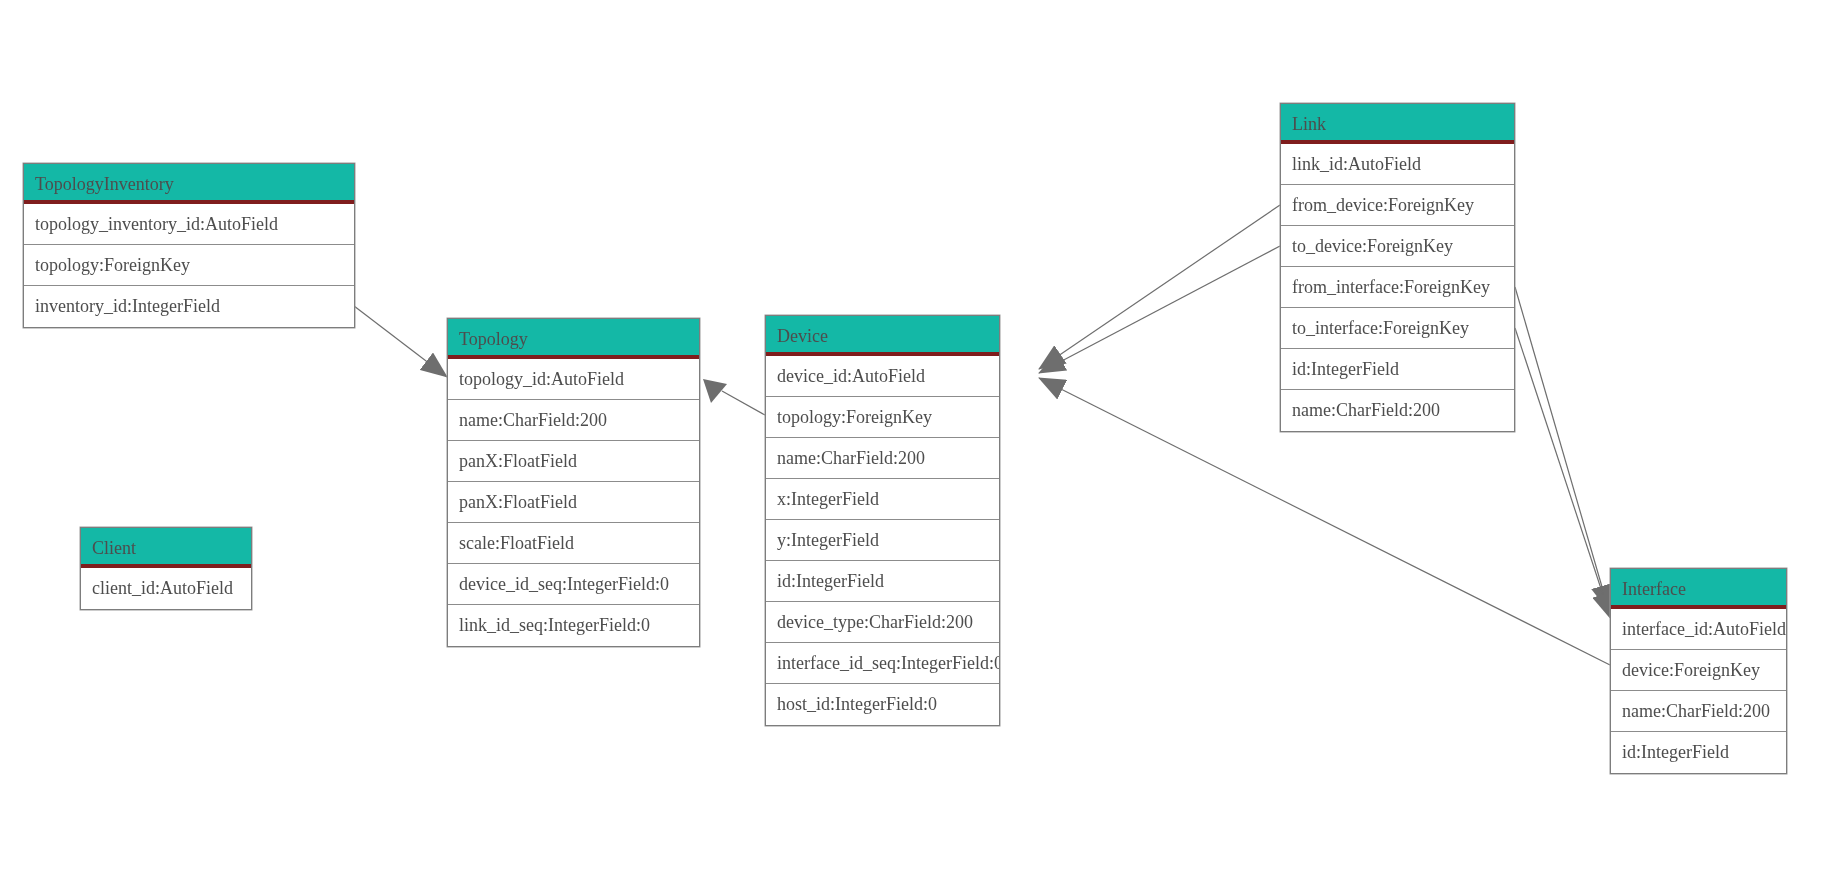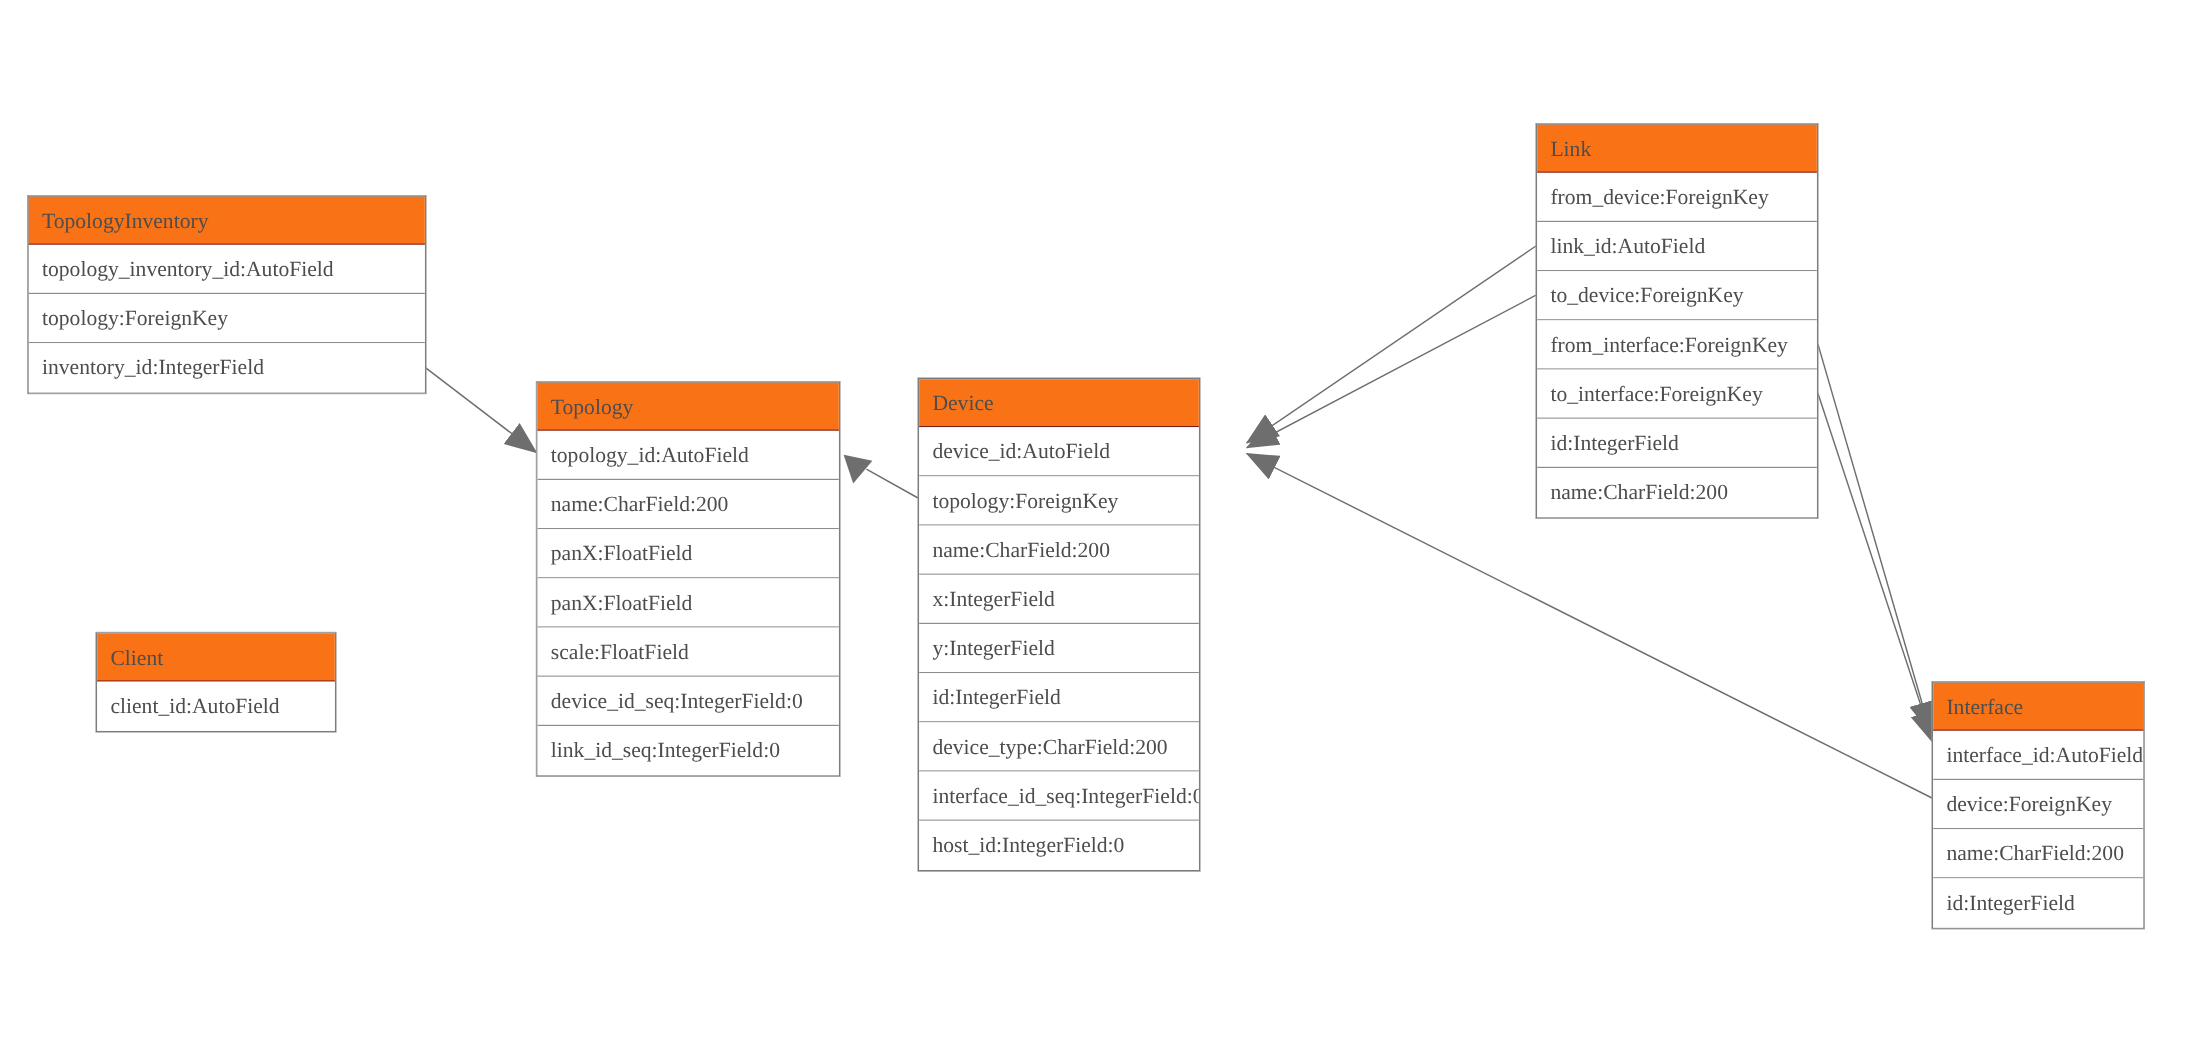--- a/index.html
+++ b/index.html
@@ -23,23 +23,23 @@
     background: #ffffff;
     border: 1px solid #7d7d7d;
     box-sizing: border-box;
     color: #4d4d4d;
     font-size: 18px;
     box-shadow: 0 0 0 0.5px #9a9a9a;
   }
   .entity-header {
     height: 40px;
     line-height: 40px;
-    background: #f97316;
+    background: #14b8a6;
     padding-left: 11px;
-    border-bottom: 1px solid #7f1d1d;
+    border-bottom: 4px solid #7f1d1d;
     box-sizing: border-box;
     white-space: nowrap;
     overflow: hidden;
   }
   .entity-row {
     height: 41px;
     line-height: 40px;
     padding-left: 11px;
     box-sizing: border-box;
     border-bottom: 1px solid #8c8c8c;
@@ -90,42 +90,42 @@
     <div class="entity-header">Topology</div>
     <div class="entity-row">topology_id:AutoField</div>
     <div class="entity-row">name:CharField:200</div>
     <div class="entity-row">panX:FloatField</div>
     <div class="entity-row">panX:FloatField</div>
     <div class="entity-row">scale:FloatField</div>
     <div class="entity-row">device_id_seq:IntegerField:0</div>
     <div class="entity-row">link_id_seq:IntegerField:0</div>
   </div>
 
-  <div class="entity" style="left:80px; top:527px; width:200px;">
+  <div class="entity" style="left:80px; top:527px; width:172px;">
     <div class="entity-header">Client</div>
     <div class="entity-row">client_id:AutoField</div>
   </div>
 
   <div class="entity" style="left:765px; top:315px; width:235px;">
     <div class="entity-header">Device</div>
     <div class="entity-row">device_id:AutoField</div>
     <div class="entity-row">topology:ForeignKey</div>
     <div class="entity-row">name:CharField:200</div>
     <div class="entity-row">x:IntegerField</div>
     <div class="entity-row">y:IntegerField</div>
     <div class="entity-row">id:IntegerField</div>
     <div class="entity-row">device_type:CharField:200</div>
     <div class="entity-row">interface_id_seq:IntegerField:0</div>
     <div class="entity-row">host_id:IntegerField:0</div>
   </div>
 
   <div class="entity" style="left:1280px; top:103px; width:235px;">
     <div class="entity-header">Link</div>
+    <div class="entity-row">link_id:AutoField</div>
     <div class="entity-row">from_device:ForeignKey</div>
-    <div class="entity-row">link_id:AutoField</div>
     <div class="entity-row">to_device:ForeignKey</div>
     <div class="entity-row">from_interface:ForeignKey</div>
     <div class="entity-row">to_interface:ForeignKey</div>
     <div class="entity-row">id:IntegerField</div>
     <div class="entity-row">name:CharField:200</div>
   </div>
 
   <div class="entity" style="left:1610px; top:568px; width:177px;">
     <div class="entity-header">Interface</div>
     <div class="entity-row">interface_id:AutoField</div>

